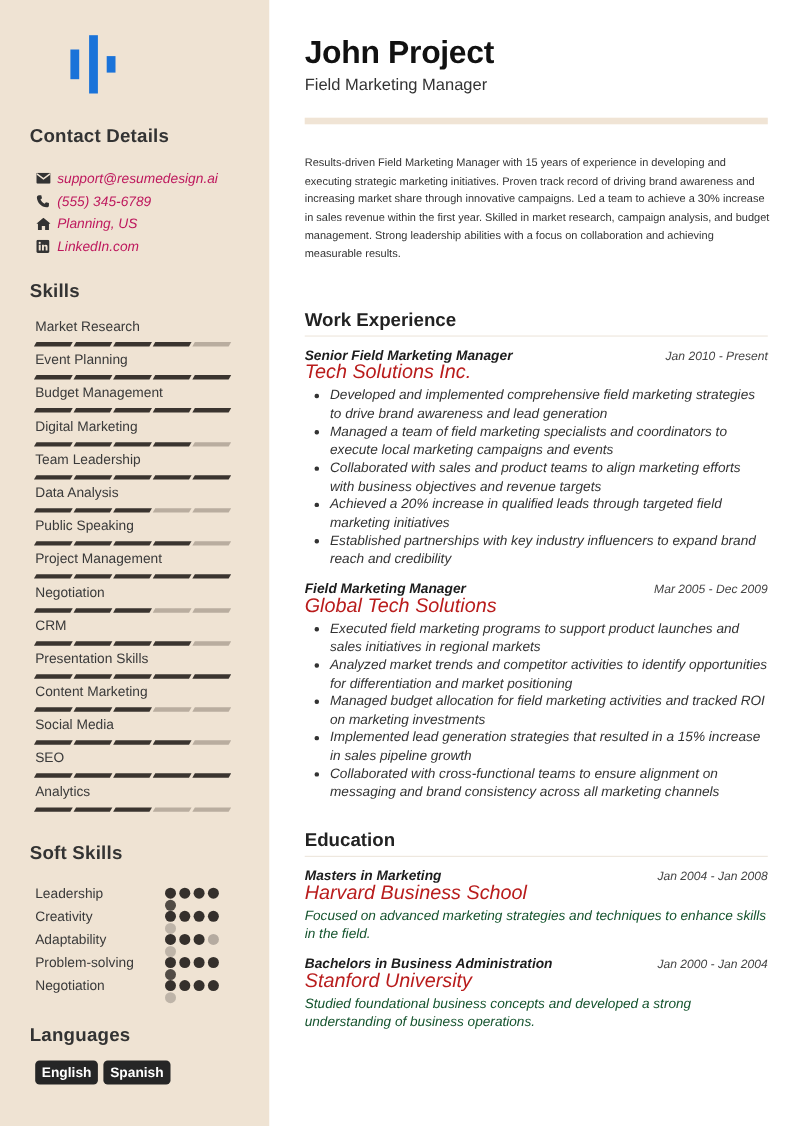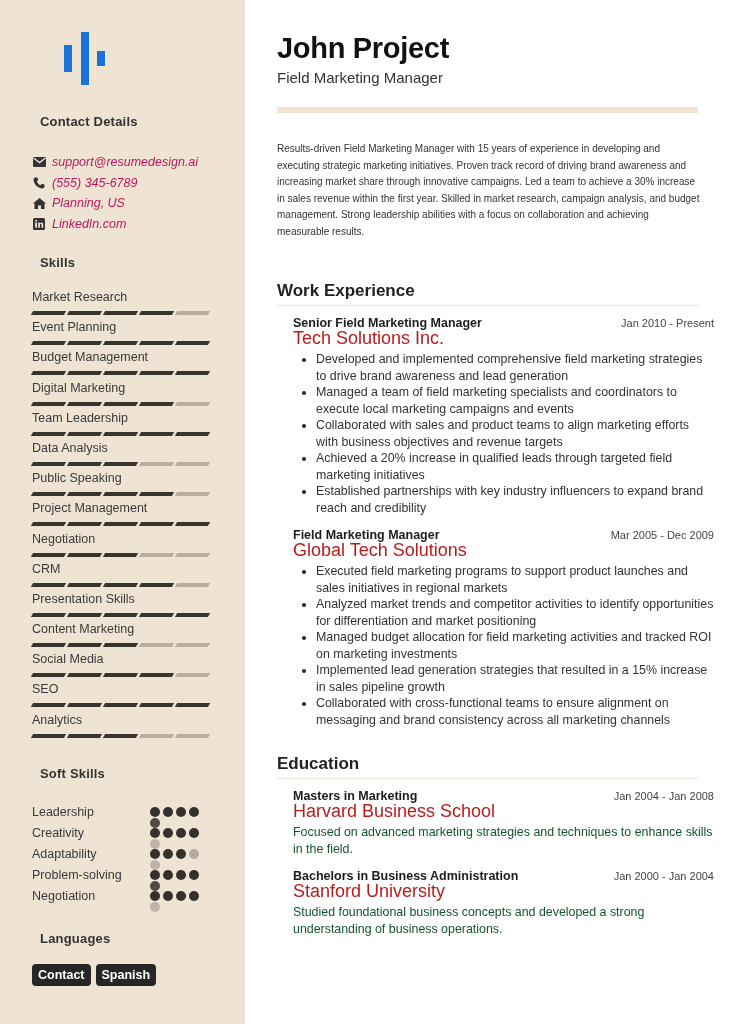--- a/index.html
+++ b/index.html
@@ -9,21 +9,21 @@
   .sidebar { position: absolute; left: 0; top: 0; width: 245px; height: 1024px; background: #efe3d3; }
   .main { position: absolute; left: 245px; top: 0; width: 485px; height: 1024px; background: #fff; }
 
   
   .logo { position: absolute; left: 64px; top: 32px; width: 44px; height: 54px; }
   .logo span { position: absolute; background: #1a73d9; }
   .logo .b1 { left: 0; top: 13px; width: 8px; height: 27px; }
   .logo .b2 { left: 17px; top: 0; width: 8px; height: 53px; }
   .logo .b3 { left: 33px; top: 19px; width: 8px; height: 15px; }
 
-  .side-h { position: absolute; left: 40px; font-size: 13px; font-weight: bold; color: #333; letter-spacing: 0.2px; }
+  .side-h { position: absolute; left: 27px; font-size: 17px; font-weight: bold; color: #333; letter-spacing: 0.2px; }
 
   .contact { position: absolute; left: 32px; top: 152px; }
   .contact-row { display: flex; align-items: center; height: 20.5px; font-size: 12.5px; color: #be185d; font-style: italic; }
   .contact-row .ico { width: 14px; height: 12px; margin-right: 6px; display: inline-flex; align-items: center; justify-content: center; }
   .contact-row .ico svg { display: block; }
 
   .skills { position: absolute; left: 32px; top: 289px; width: 185px; }
   .skill { height: 30.2px; }
   .skill-name { font-size: 12.5px; color: #3a3a3a; line-height: 17px; }
   .bars { display: flex; gap: 3px; margin-top: 5px; }
@@ -43,21 +43,21 @@
 
   
   .name { position: absolute; left: 32px; top: 32px; font-size: 29px; font-weight: bold; color: #111; letter-spacing: -0.3px; }
   .role { position: absolute; left: 32px; top: 69px; font-size: 15px; color: #333; }
   .header-rule { position: absolute; left: 32px; top: 107px; width: 421px; height: 6px; background: #f0e4d5; }
   .summary { position: absolute; left: 32px; top: 141px; width: 425px; font-size: 10px; line-height: 16.5px; color: #333; }
 
   .sec-title { position: absolute; left: 32px; font-size: 17px; font-weight: bold; color: #222; }
   .sec-rule { position: absolute; left: 32px; width: 421px; height: 1px; background: #ede6dc; }
 
-  .entry { position: absolute; left: 48px; width: 421px; }
+  .entry { position: absolute; left: 32px; width: 421px; font-style: italic; }
   .entry-head { display: flex; justify-content: space-between; align-items: baseline; }
   .entry-title { font-size: 12.5px; font-weight: bold; color: #1c1c1c; }
   .entry-date { font-size: 11px; color: #444; }
   .entry-org { font-size: 18px; color: #b91c1c; line-height: 17px; }
   .entry-bullets { list-style: none; margin-top: 4px; }
   .entry-bullets li { position: relative; padding-left: 23px; font-size: 12.4px; line-height: 16.5px; color: #333; }
   .entry-bullets li::before { content: ""; position: absolute; left: 9px; top: 7px; width: 3.5px; height: 3.5px; border-radius: 50%; background: #333; }
   .entry-desc { font-size: 12.4px; line-height: 16.5px; color: #14532d; margin-top: 4px; }
 </style>
 </head>
@@ -313,21 +313,21 @@
           <span class="dot"></span>
           <span class="dot"></span>
           <span class="dot"></span>
         </span>
         <span class="dot off wrap"></span>
       </div>
     </div>
 
   <h2 class="side-h" style="top:931px">Languages</h2>
   <div class="langs">
-    <span class="lang">Contact</span>
+    <span class="lang">English</span>
     <span class="lang">Spanish</span>
   </div>
 </aside>
 
 <main class="main">
   <h1 class="name">John Project</h1>
   <div class="role">Field Marketing Manager</div>
   <div class="header-rule"></div>
 
   <p class="summary">Results-driven Field Marketing Manager with 15 years of experience in developing and executing strategic marketing initiatives. Proven track record of driving brand awareness and increasing market share through innovative campaigns. Led a team to achieve a 30% increase in sales revenue within the first year. Skilled in market research, campaign analysis, and budget management. Strong leadership abilities with a focus on collaboration and achieving measurable results.</p>

